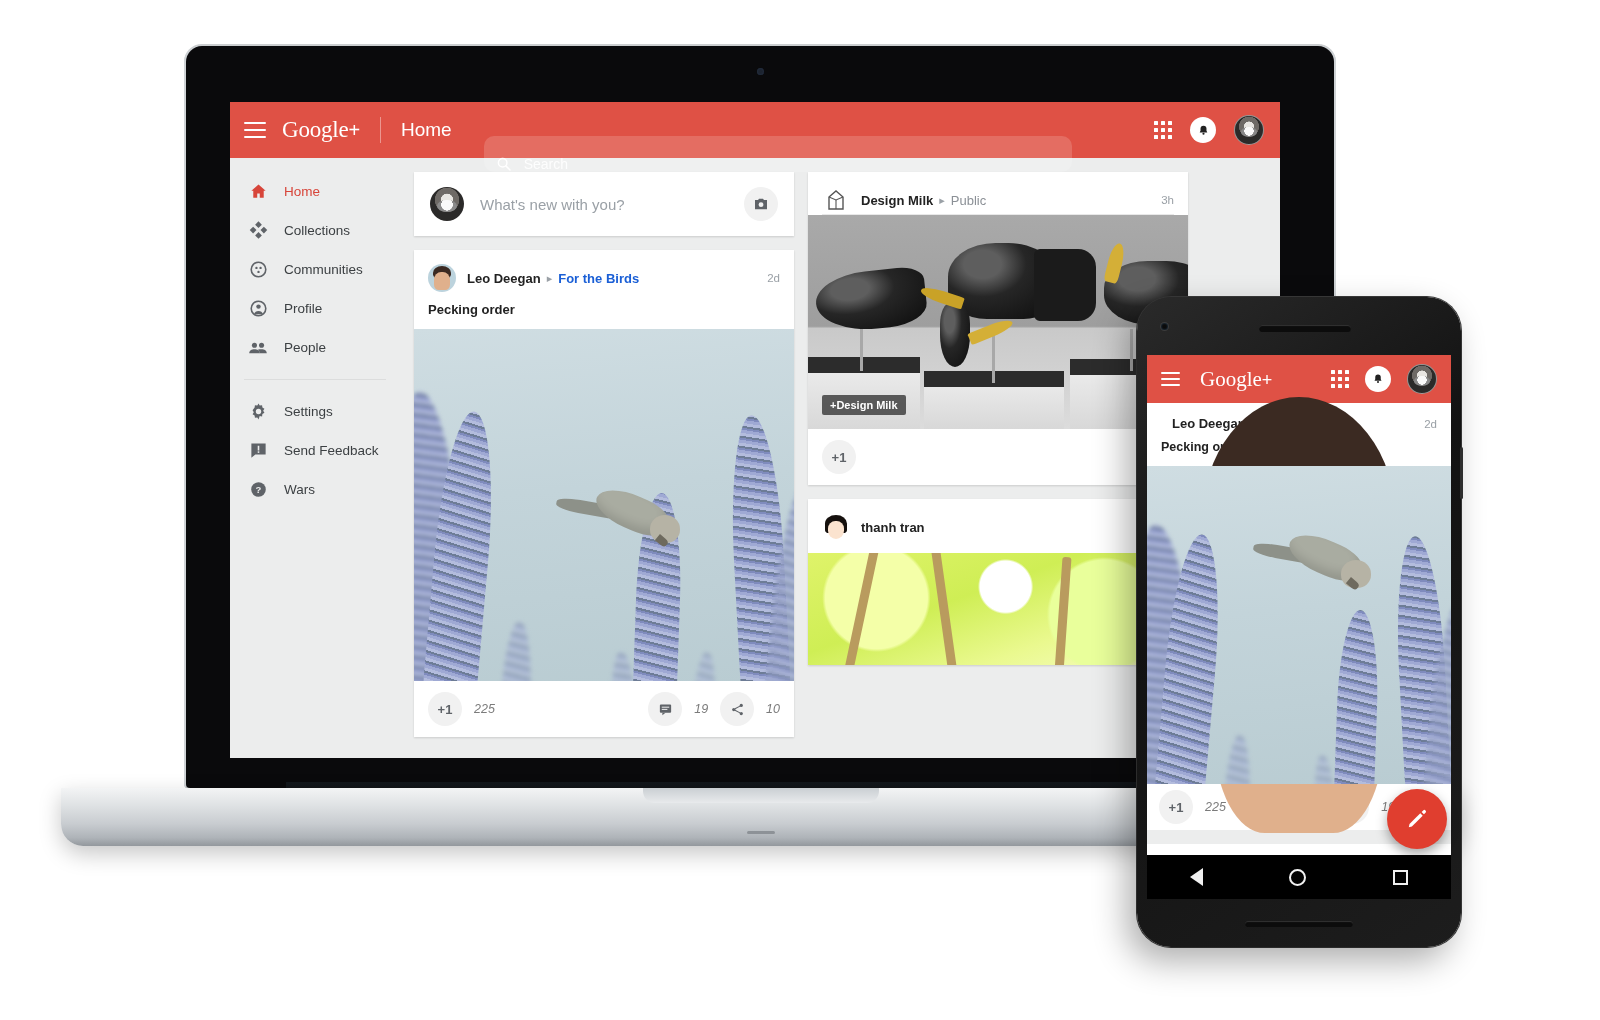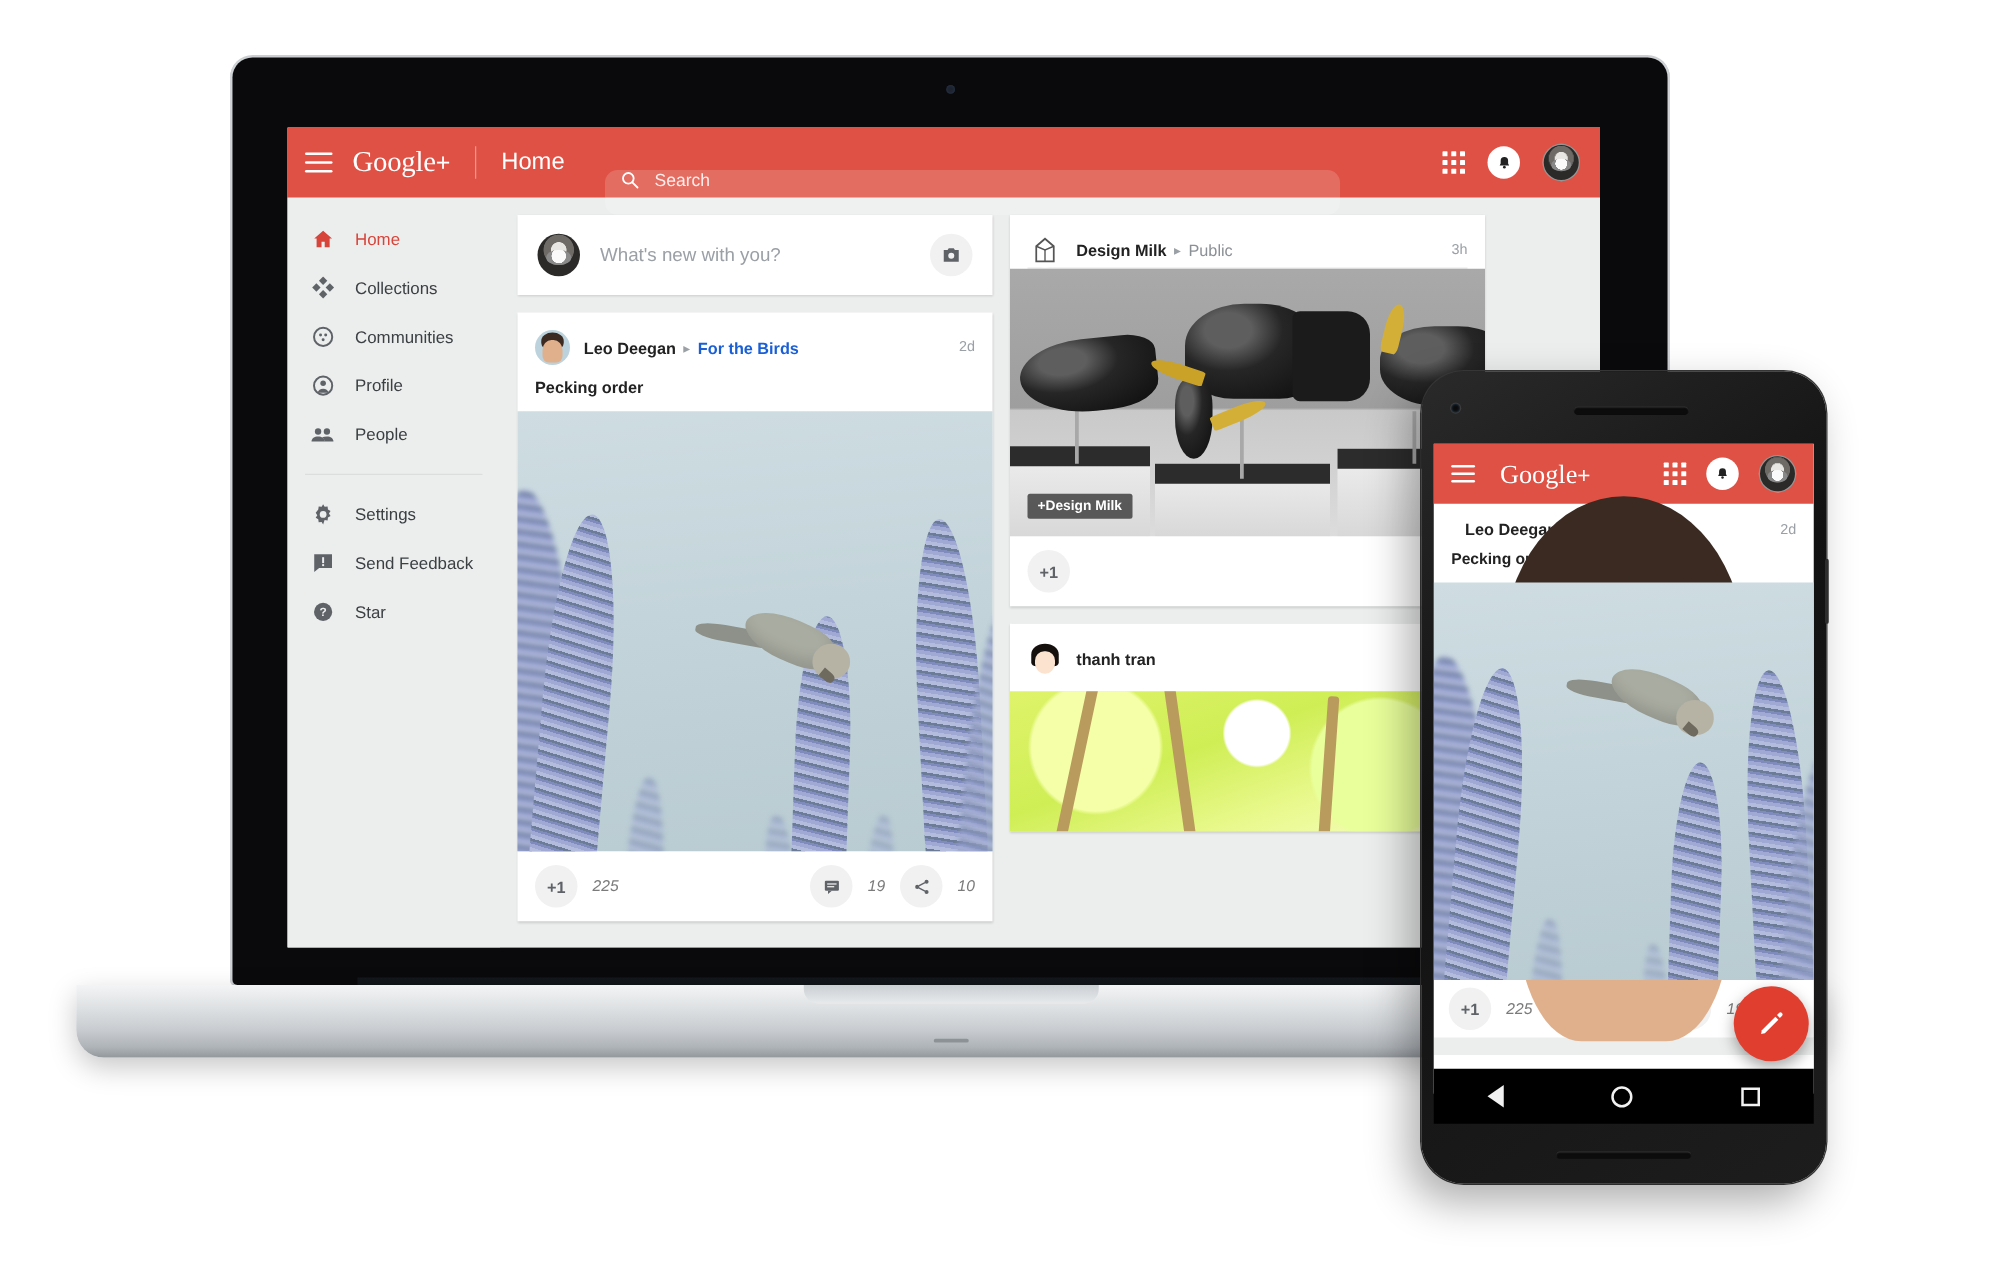--- a/index.html
+++ b/index.html
@@ -55,21 +55,21 @@
   .hamb { width:22px; height:16px; margin-right:16px; display:flex; flex-direction:column;
           justify-content:space-between; cursor:pointer; }
   .hamb i { display:block; height:2px; background:#fff; border-radius:1px; }
   .brand { color:#fff; font-size:23px; letter-spacing:-.2px; font-family:"Liberation Serif", serif; font-weight:400; }
   .brand .plus { font-family:"Liberation Sans", sans-serif; font-size:20px; }
   .vrule { width:1px; height:26px; background:rgba(255,255,255,.4); margin:0 20px; }
   .pagetitle { color:#fff; font-size:19px; }
   .searchbox {
     flex:1; max-width:588px; margin-left:32px; height:36px;
     background: rgba(255,255,255,.16); border-radius:10px;
-    display:flex; align-items:flex-start; padding:0 12px;margin-top:48px;
+    display:flex; align-items:flex-end; padding:0 12px;margin-top:48px;
   }
   .searchbox .ph { color:rgba(255,255,255,.88); font-size:14px; margin-left:12px; }
   .topright { margin-left:auto; display:flex; align-items:center; gap:18px; }
   .grid9 { display:grid; grid-template-columns:repeat(3,4px); grid-gap:3px; cursor:pointer; }
   .grid9 span { width:4px; height:4px; background:#fff; border-radius:.5px; display:block; }
   .bell { width:26px; height:26px; border-radius:50%; background:#fff; display:flex;
           align-items:center; justify-content:center; cursor:pointer; }
   .av {
     width:30px; height:30px; border-radius:50%; overflow:hidden; cursor:pointer;
     background:#6c6c6c; position:relative; border:1px solid rgba(255,255,255,.5);
@@ -345,21 +345,21 @@
               <span class="lbl">Send Feedback</span>
             </div>
 
             <div class="navitem">
               <span class="ico">
                 <svg width="19" height="19" viewBox="0 0 24 24">
                   <circle cx="12" cy="12" r="9.2" fill="#5f6368"></circle>
                   <text x="12" y="16.6" font-size="12" font-family="Liberation Sans, sans-serif" font-weight="bold" fill="#eceded" text-anchor="middle">?</text>
                 </svg>
               </span>
-              <span class="lbl">Star</span>
+              <span class="lbl">Wars</span>
             </div>
           </div>
 
           <div class="stream">
 
             <div class="col">
 
               <div class="card composer">
                 <div class="cav"></div>
                 <span class="cph">What's new with you?</span>

